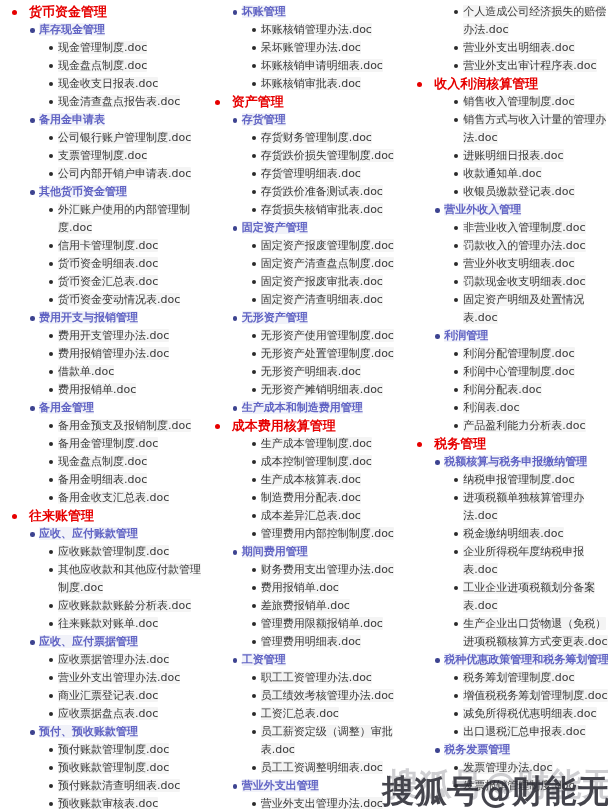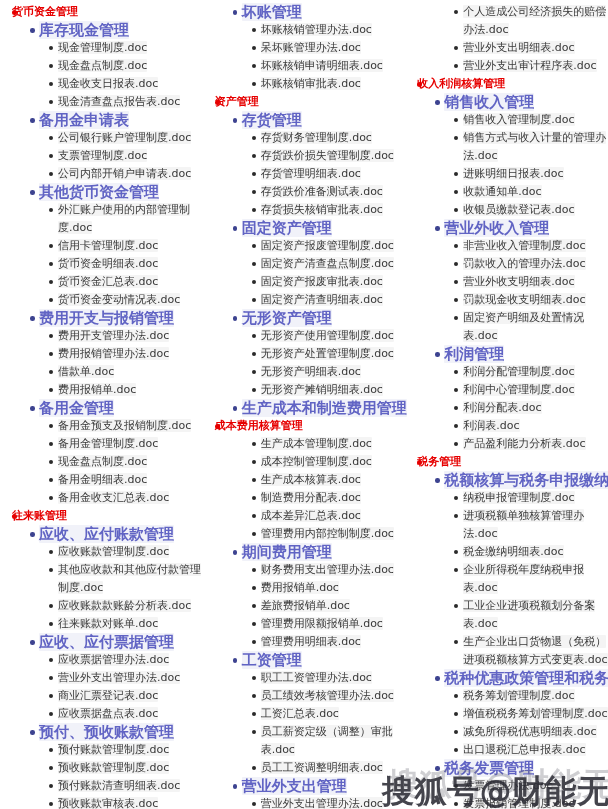--- a/index.html
+++ b/index.html
@@ -5,22 +5,22 @@
   html,body{margin:0;padding:0;}
   body{
     width:608px;height:809px;overflow:hidden;position:relative;
     background:#ffffff;
     font-family:"DejaVu Sans","Liberation Sans",sans-serif;
   }
   .columns{display:flex;padding-top:3px;width:608px;}
   .col{flex:0 0 202.66px;width:202.66px;}
   .item{position:relative;line-height:18px;}
   .item .txt{border-radius:1px;}
-  .lvl1{padding-left:12px;font-size:11px;font-weight:bold;color:var(--c-l1,#e60000);white-space:nowrap;}
-  .lvl2{padding-left:39px;font-size:15px;font-weight:bold;color:var(--c-l2,#6164c4);white-space:nowrap;}
+  .lvl1{padding-left:29px;font-size:13px;font-weight:bold;color:var(--c-l1,#e60000);white-space:nowrap;}
+  .lvl2{padding-left:39px;font-size:11px;font-weight:bold;color:var(--c-l2,#6164c4);white-space:nowrap;}
   .lvl3{padding-left:58px;font-size:11px;color:var(--c-l3,#383838);letter-spacing:0;}
   .lvl2 .txt{background:#f1f2f9;}
   .lvl3 .txt{background:#f4f4f4;-webkit-box-decoration-break:clone;box-decoration-break:clone;}
   .bullet{position:absolute;border-radius:50%;display:block;}
   .lvl1 .bullet{left:12px;top:7px;width:5px;height:5px;background:var(--c-l1,#e60000);}
   .lvl2 .bullet{left:30px;top:7px;width:4.5px;height:4.5px;background:#3d4390;}
   .lvl3 .bullet{left:49px;top:7px;width:4px;height:4px;background:#2b2b2b;}
   .watermark{
     position:absolute;left:382px;top:770px;z-index:5;
     font-size:32px;font-weight:bold;white-space:nowrap;
@@ -123,21 +123,20 @@
       <div class="item lvl3"><span class="bullet"></span><span class="txt">员工薪资定级（调整）审批表.doc</span></div>
       <div class="item lvl3"><span class="bullet"></span><span class="txt">员工工资调整明细表.doc</span></div>
       <div class="item lvl2"><span class="bullet"></span><span class="txt">营业外支出管理</span></div>
       <div class="item lvl3"><span class="bullet"></span><span class="txt">营业外支出管理办法.doc</span></div>
     </div>
     <div class="col">
       <div class="item lvl3"><span class="bullet"></span><span class="txt">个人造成公司经济损失的赔偿办法.doc</span></div>
       <div class="item lvl3"><span class="bullet"></span><span class="txt">营业外支出明细表.doc</span></div>
       <div class="item lvl3"><span class="bullet"></span><span class="txt">营业外支出审计程序表.doc</span></div>
       <div class="item lvl1"><span class="bullet"></span><span class="txt">收入利润核算管理</span></div>
-      <div class="item lvl2"><span class="bullet"></span><span class="txt">销售收入管理</span></div>
       <div class="item lvl3"><span class="bullet"></span><span class="txt">销售收入管理制度.doc</span></div>
       <div class="item lvl3"><span class="bullet"></span><span class="txt">销售方式与收入计量的管理办法.doc</span></div>
       <div class="item lvl3"><span class="bullet"></span><span class="txt">进账明细日报表.doc</span></div>
       <div class="item lvl3"><span class="bullet"></span><span class="txt">收款通知单.doc</span></div>
       <div class="item lvl3"><span class="bullet"></span><span class="txt">收银员缴款登记表.doc</span></div>
       <div class="item lvl2"><span class="bullet"></span><span class="txt">营业外收入管理</span></div>
       <div class="item lvl3"><span class="bullet"></span><span class="txt">非营业收入管理制度.doc</span></div>
       <div class="item lvl3"><span class="bullet"></span><span class="txt">罚款收入的管理办法.doc</span></div>
       <div class="item lvl3"><span class="bullet"></span><span class="txt">营业外收支明细表.doc</span></div>
       <div class="item lvl3"><span class="bullet"></span><span class="txt">罚款现金收支明细表.doc</span></div>

